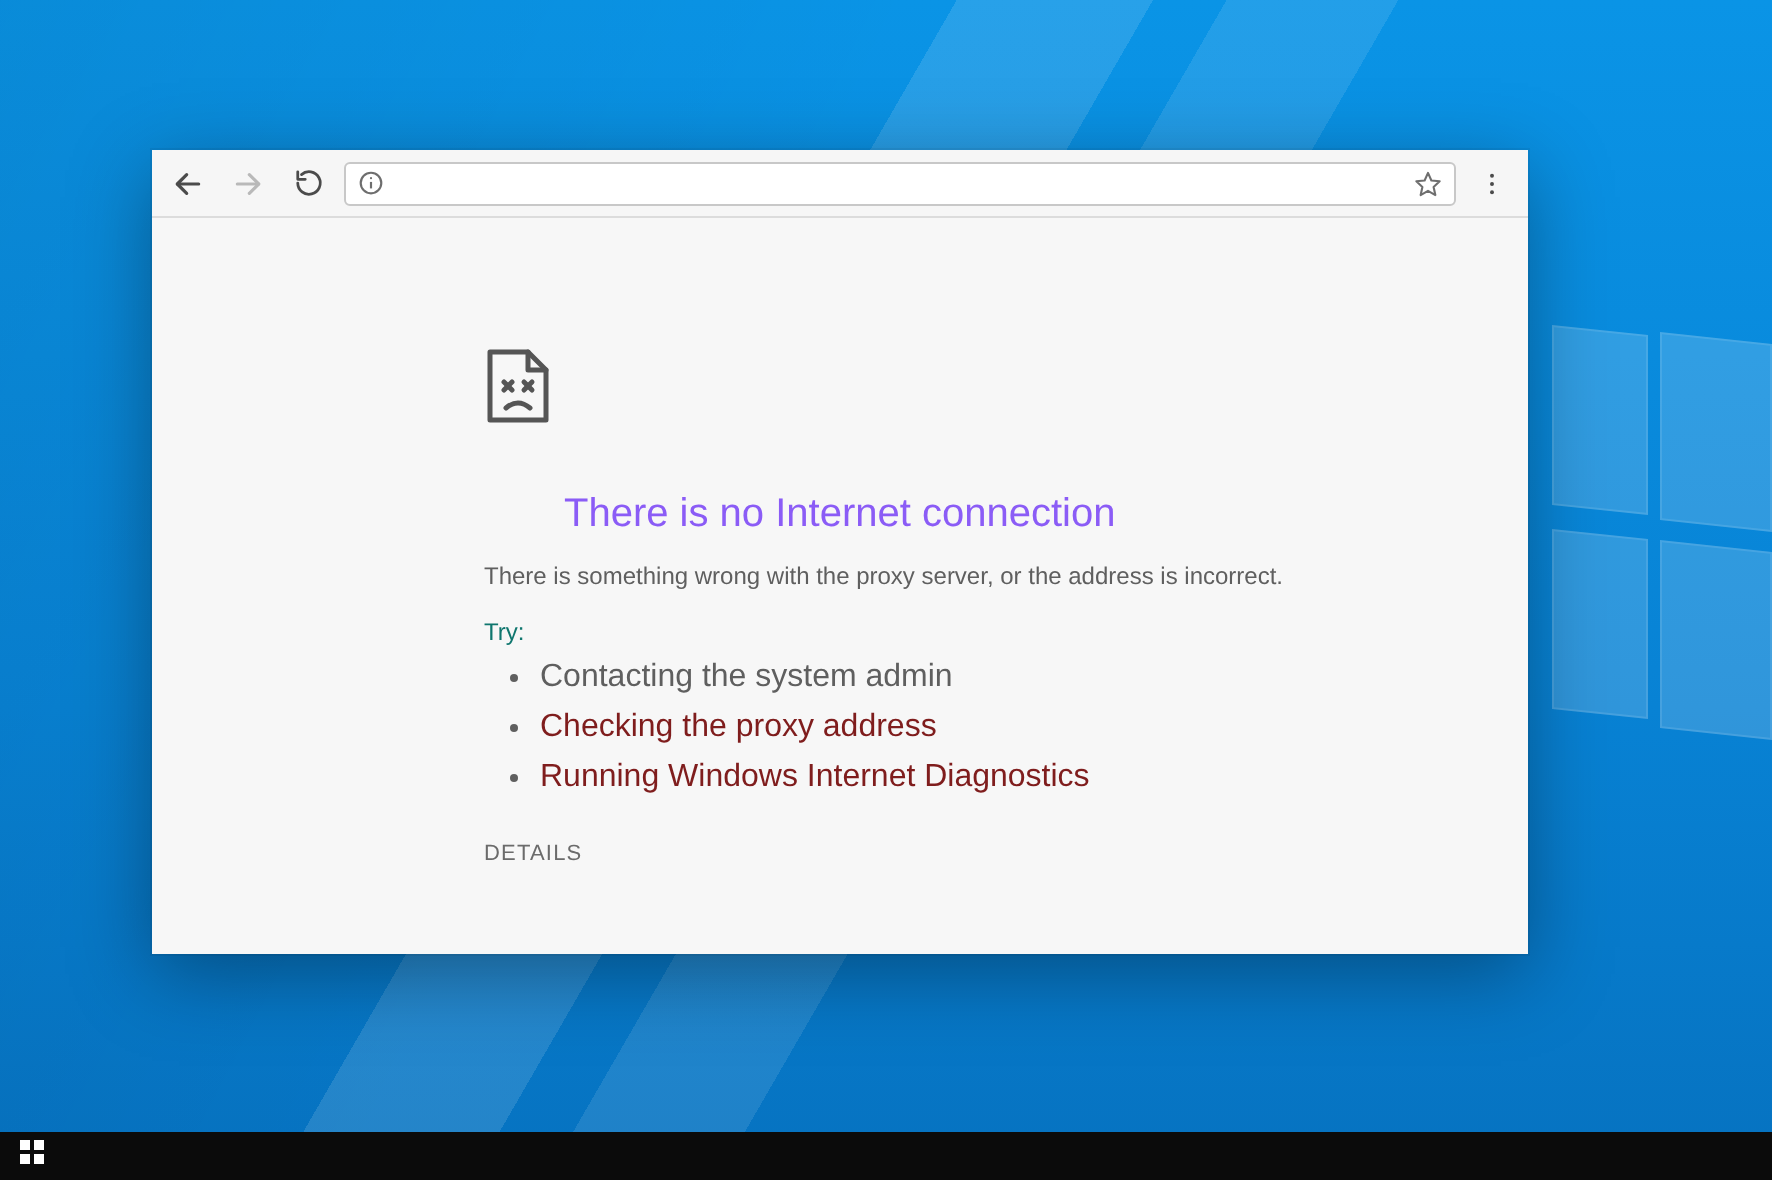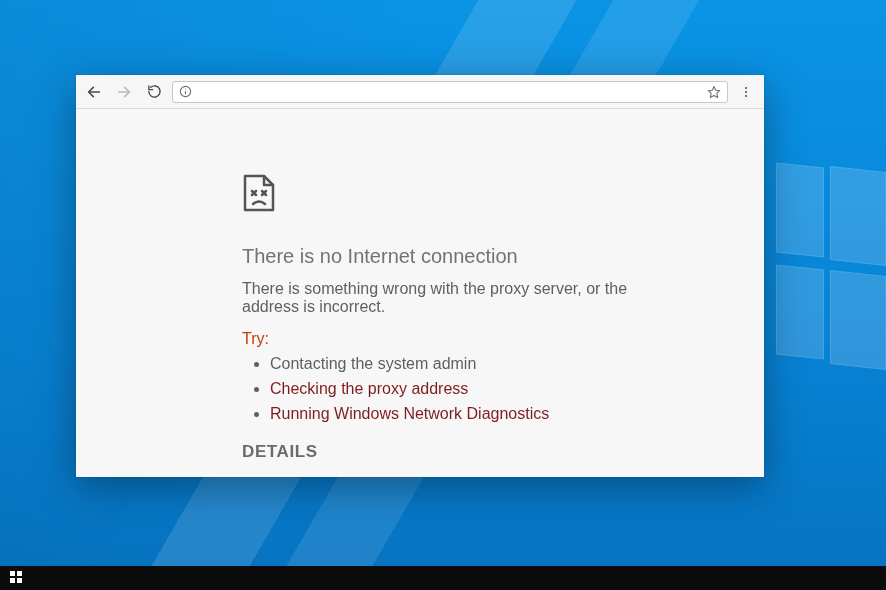--- a/index.html
+++ b/index.html
@@ -89,53 +89,54 @@
     .err {
       position: absolute;
       left: 166px; top: 64px;
       width: 428px;
       color: #202124;
     }
     .err .icon { margin-bottom: 28px; }
     .err h1 {
       font-weight: 400;
       font-size: 20px;
-      color: #737373;
+      color: #8b5cf6;
       margin-bottom: 12px;
+      margin-left: 40px;
     }
     .err .desc {
-      font-size: 16px;
+      font-size: 12px;
       color: #5f5f5f;
       margin-bottom: 14px;
     }
     .err .trylabel {
-      font-size: 16px;
-      color: #c2410c;
+      font-size: 12px;
+      color: #0f766e;
       margin-bottom: 4px;
     }
     .err ul {
       list-style: disc;
       padding-left: 28px;
       margin-bottom: 16px;
     }
     .err li {
       font-size: 16px;
       color: #5f5f5f;
       line-height: 1.55;
     }
     .err li a { color: #7f1d1d; text-decoration: none; cursor: pointer; }
     .err .code {
       font-size: 10px;
       letter-spacing: 0.2px;
       color: #a2a2a2;
       margin-bottom: 24px;
     }
     .err .details-btn {
-      font-size: 17px;
-      font-weight: 700;
+      font-size: 11px;
+      font-weight: 400;
       letter-spacing: 0.6px;
       color: #6b6b6b;
       cursor: pointer;
       display: inline-block;
     }
 
     
     .taskbar {
       position: absolute;
       left: 0; bottom: 0;
@@ -230,21 +231,21 @@
               <line x1="24" y1="18" x2="20" y2="22"></line>
             <path d="M11 31 Q17 26 23 31"></path>
           </svg>
         </div>
         <h1>There is no Internet connection</h1>
         <div class="desc">There is something wrong with the proxy server, or the address is incorrect.</div>
         <div class="trylabel">Try:</div>
         <ul>
           <li><span>Contacting the system admin</span></li>
           <li><a>Checking the proxy address</a></li>
-          <li><a>Running Windows Network Diagnostics</a></li>
+          <li><a>Running Windows Internet Diagnostics</a></li>
         </ul>
         <div class="details-btn">DETAILS</div>
       </div>
     </div>
 
   </div>
 
   <div class="taskbar">
     <div class="start-btn">
       <span>

